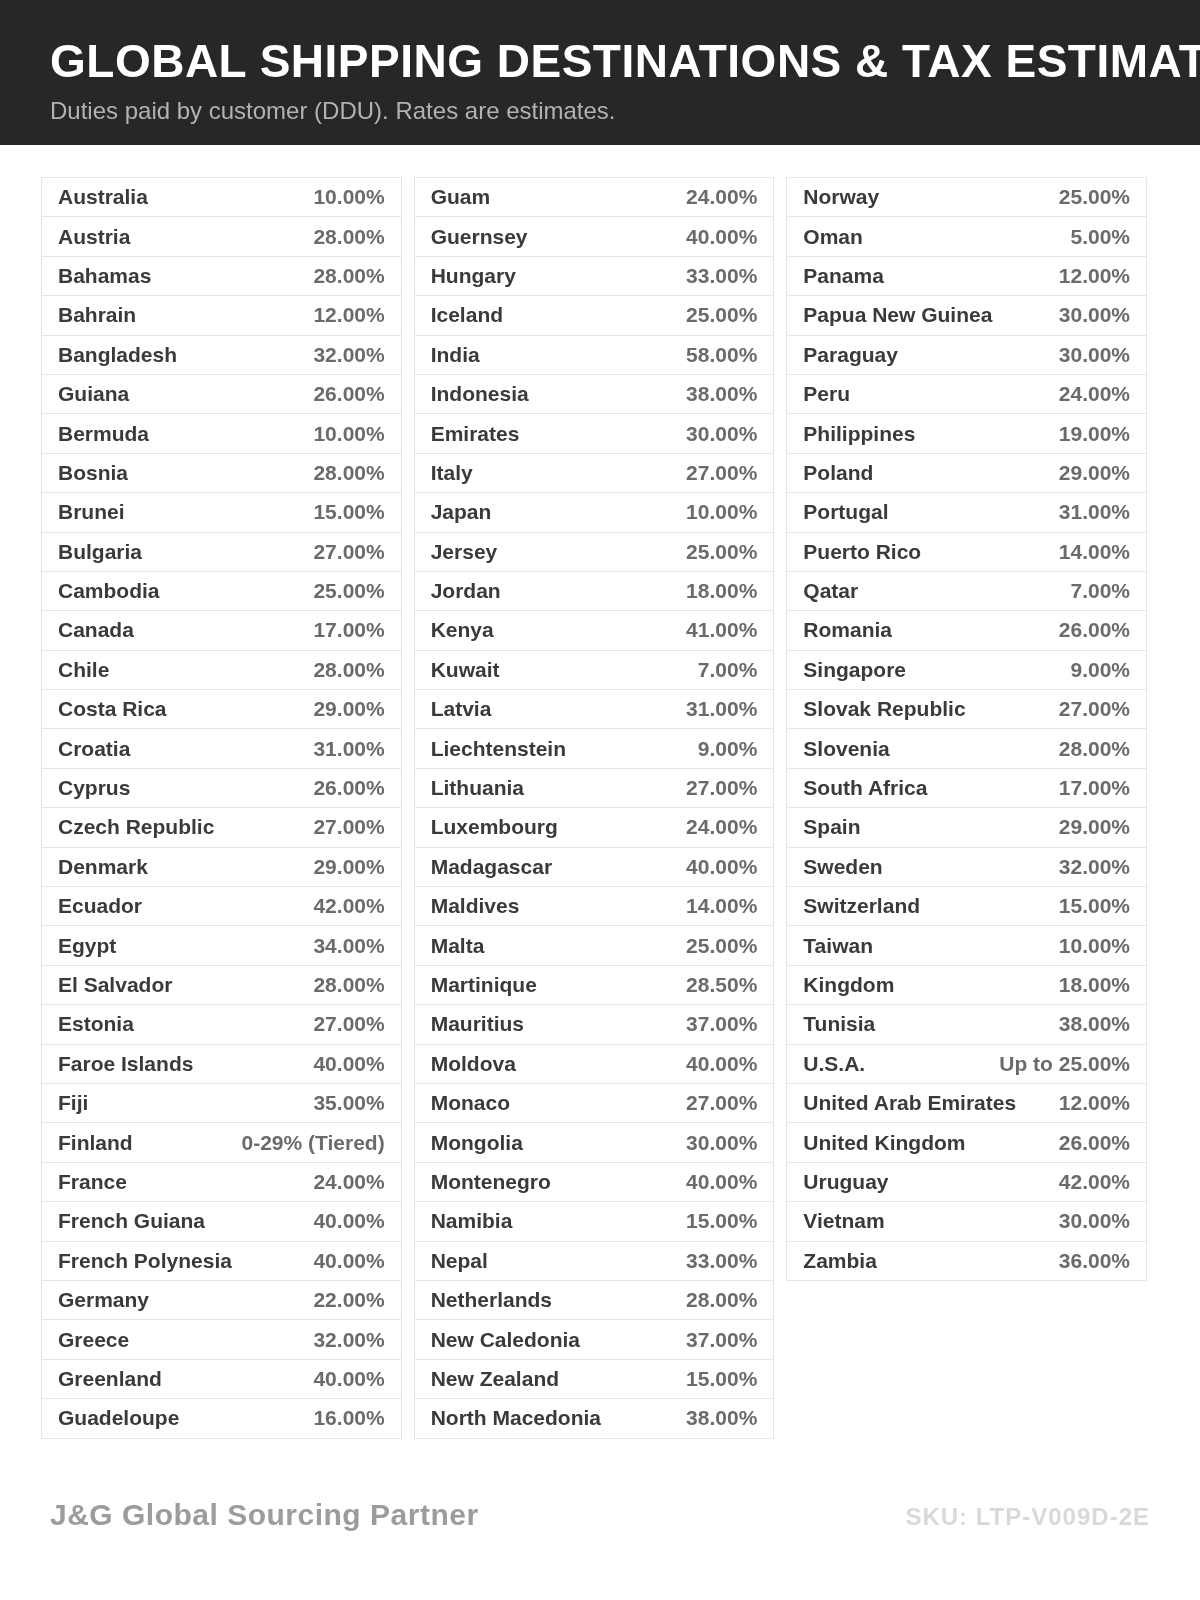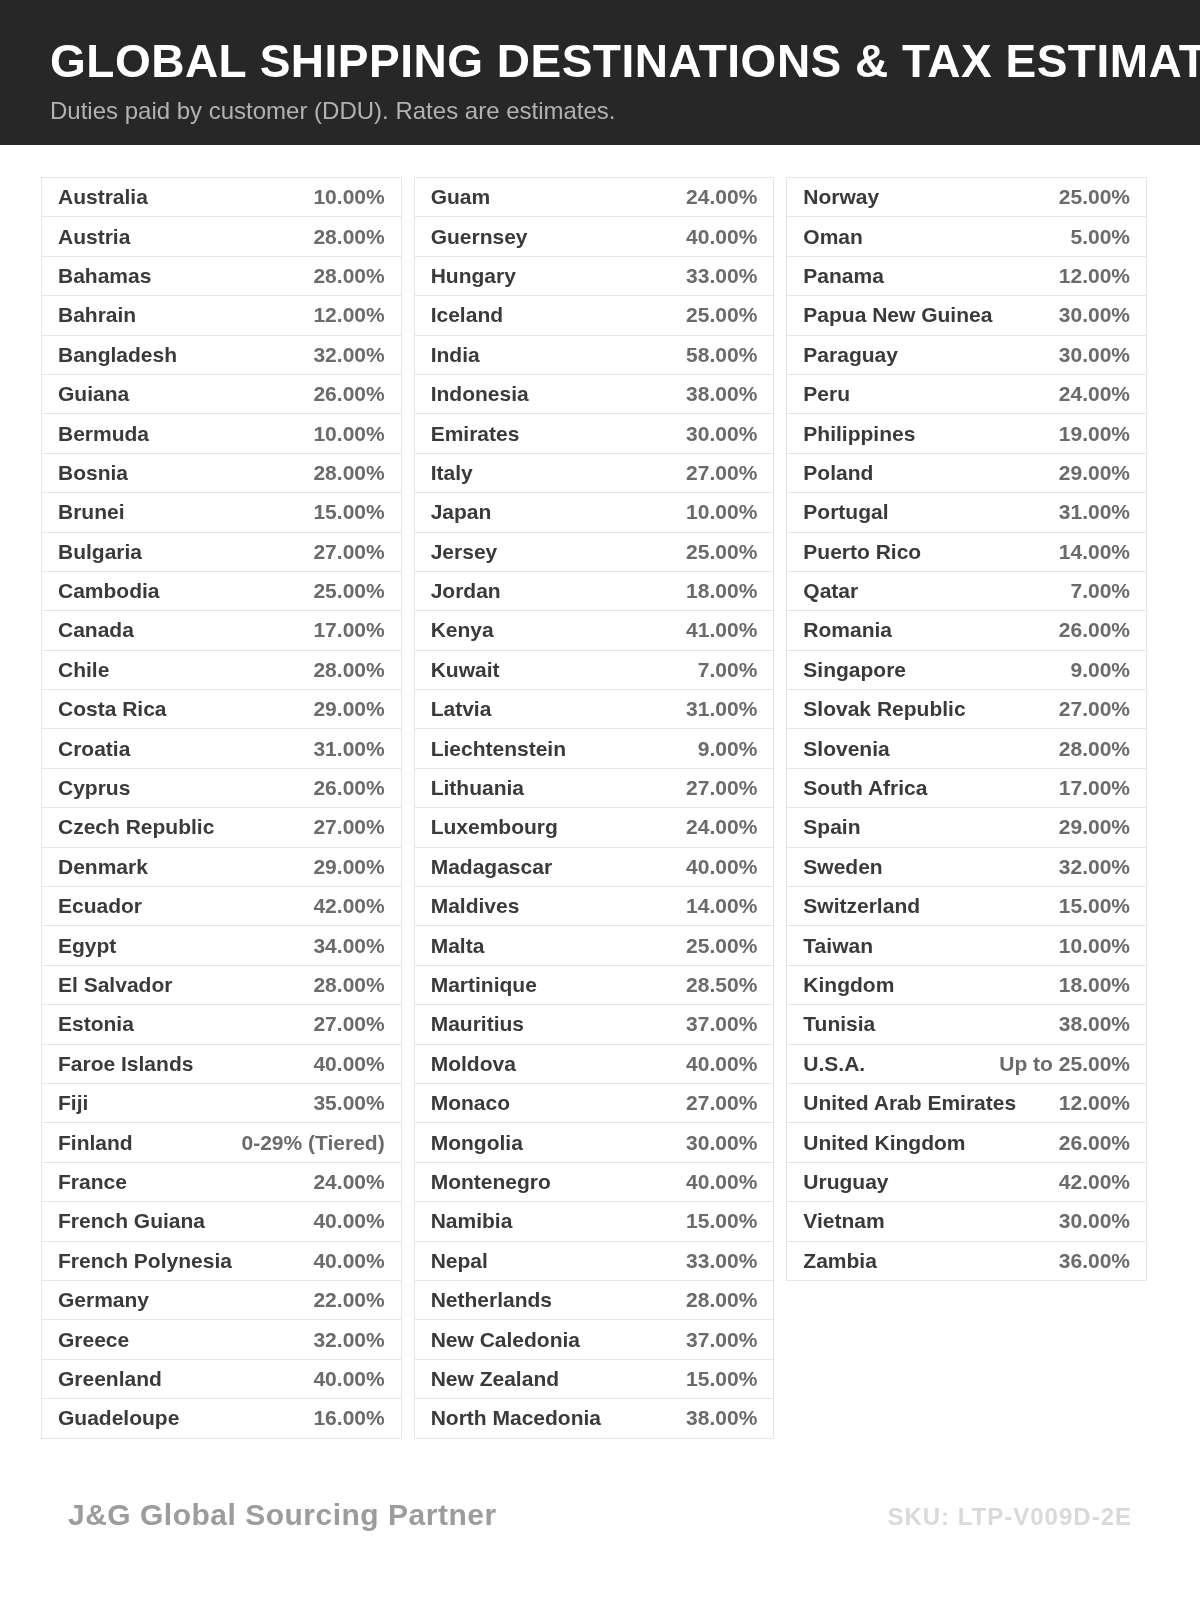--- a/index.html
+++ b/index.html
@@ -62,21 +62,21 @@
     font-weight:600;
     color:#6b6b6b;
     white-space:nowrap;
     text-align:right;
   }
   .footer {
     position:absolute;
     left:0;
     right:0;
     top:1498px;
-    padding:0 68px;
+    padding:0 50px;
     display:flex;
     justify-content:space-between;
     align-items:baseline;
   }
   .brand {
     color:#9c9c9c;
     font-size:30px;
     font-weight:800;
     letter-spacing:0.5px;
   }

